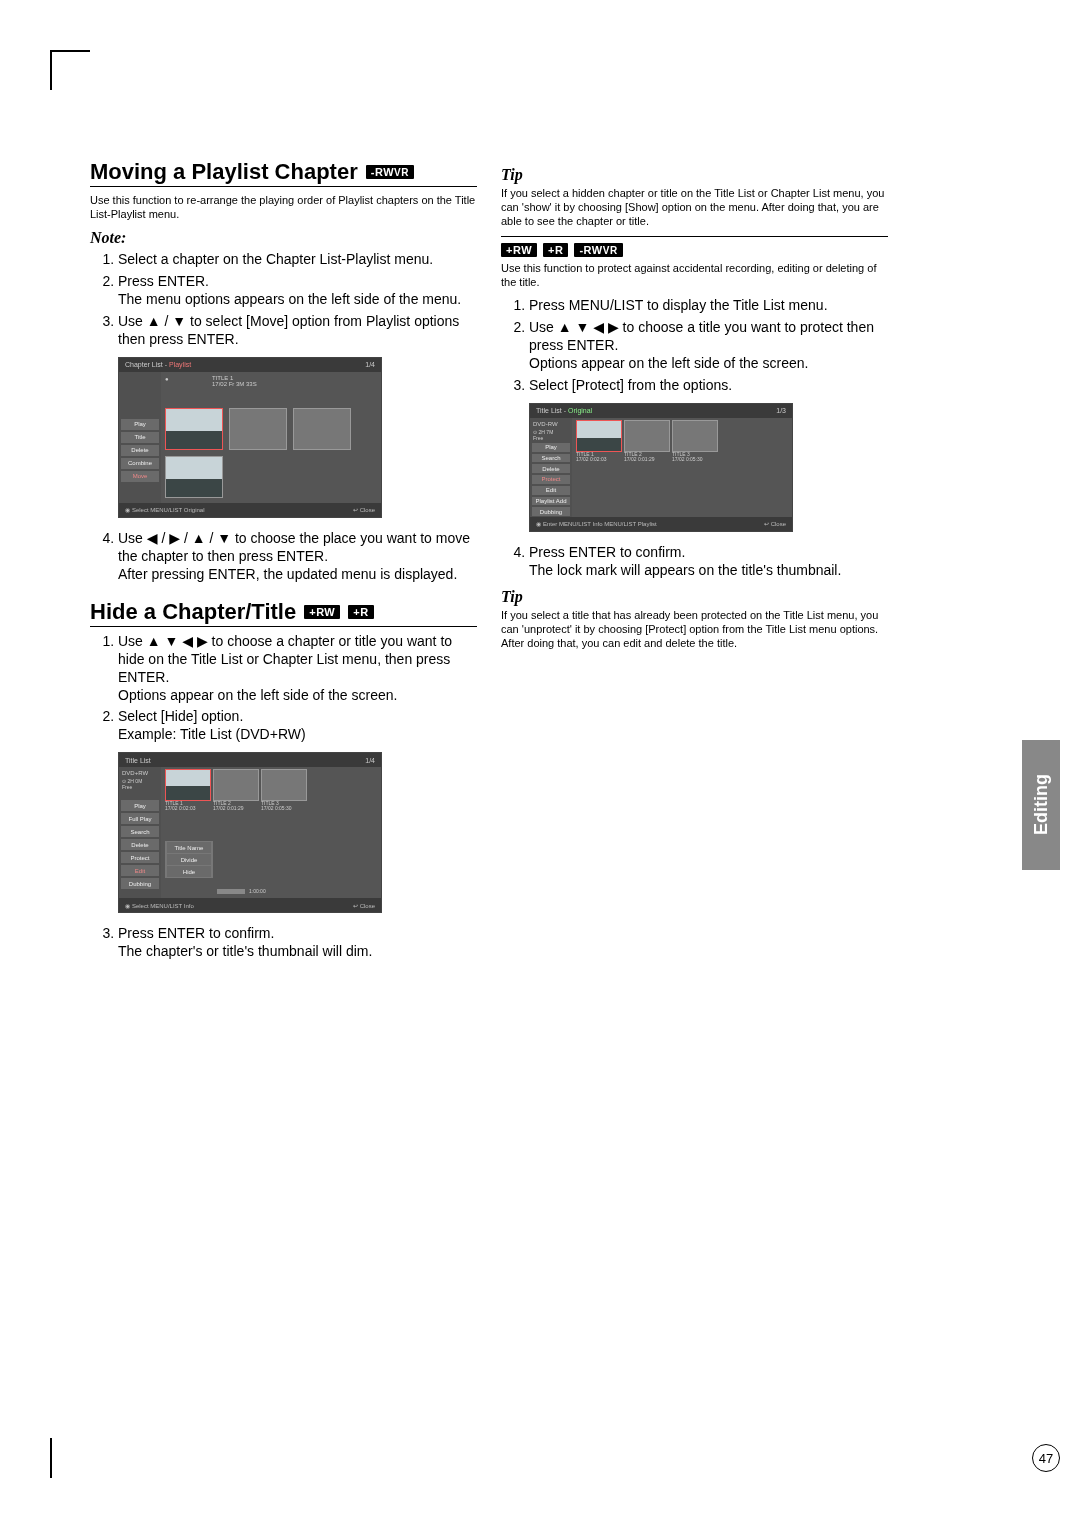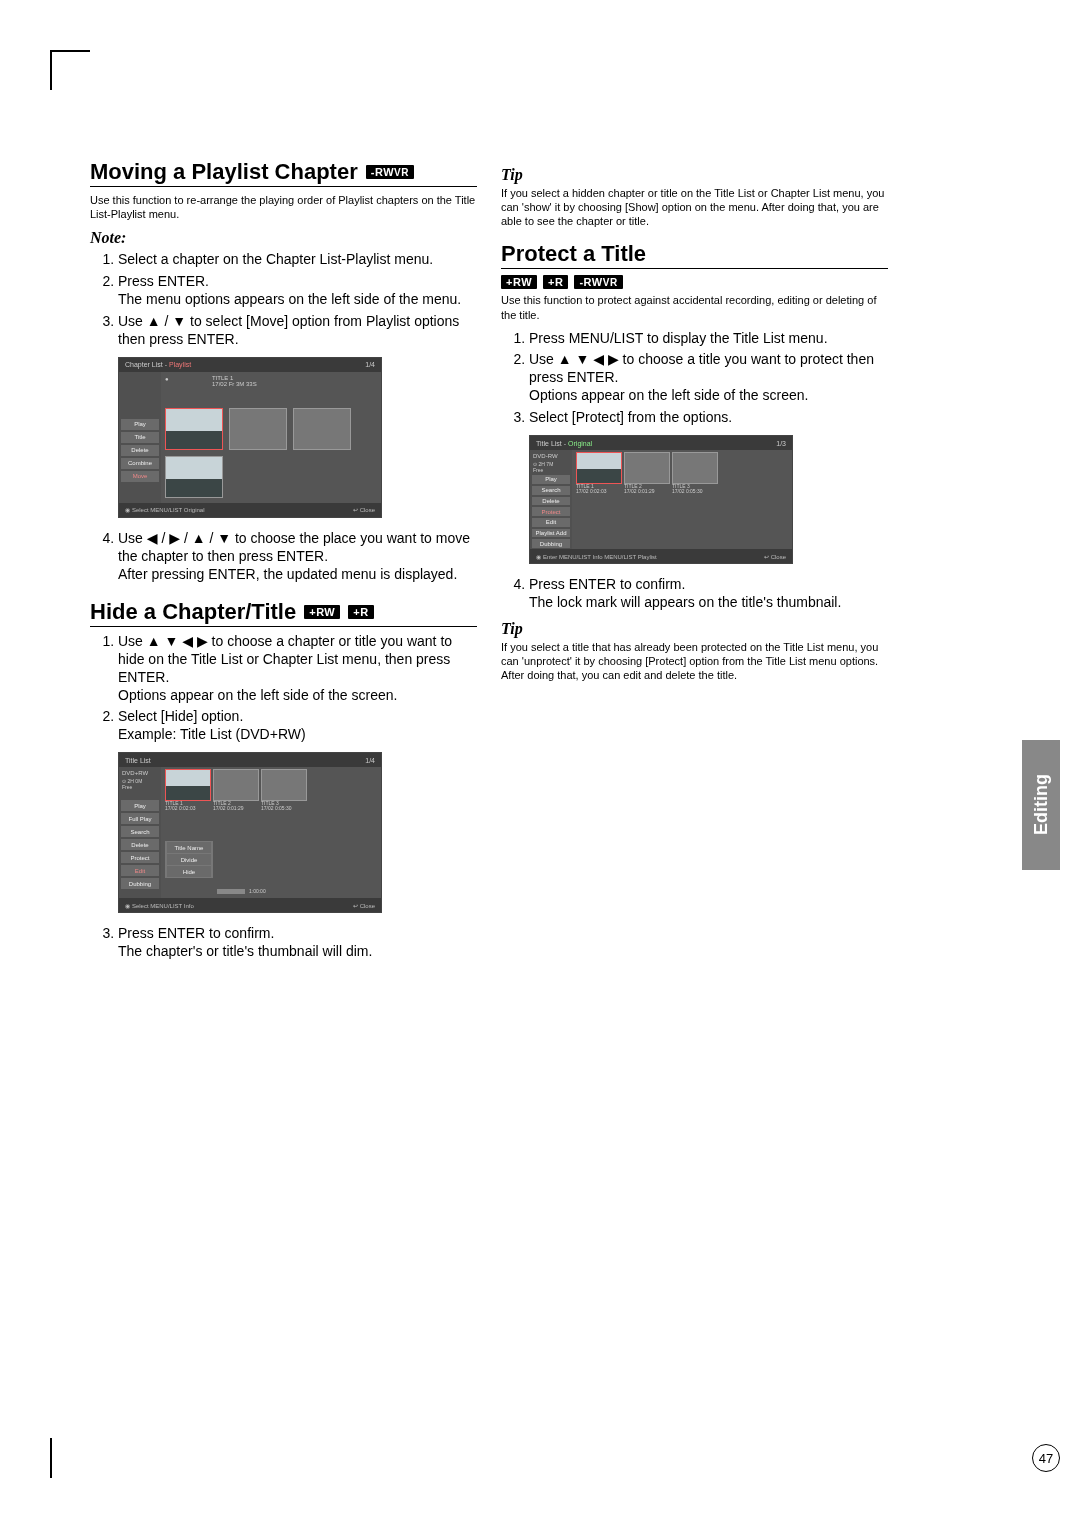--- a/index.html
+++ b/index.html
@@ -271,23 +271,20 @@
       <ol start="3">
         <li style="white-space:pre-line">Press ENTER to confirm.
 The chapter's or title's thumbnail will dim.</li>
       </ol>
     </div>
 
     <div class="col">
       <div class="tip">Tip</div>
       <p class="body">If you select a hidden chapter or title on the Title List or Chapter List menu, you can 'show' it by choosing [Show] option on the menu. After doing that, you are able to see the chapter or title.</p>
 
-      <h2 class="section" style="margin-top:14px;">
-        <span>Protect a Title</span>
-      </h2>
       <hr class="hr">
       <div class="badge-row">
         <span class="badge">+RW</span>
         <span class="badge">+R</span>
         <span class="badge">-RW<small>VR</small></span>
       </div>
       <p class="body">Use this function to protect against accidental recording, editing or deleting of the title.</p>
       <ol>
         <li>Press MENU/LIST to display the Title List menu.</li>
         <li style="white-space:pre-line">Use ▲ ▼ ◀ ▶ to choose a title you want to protect then press ENTER.

